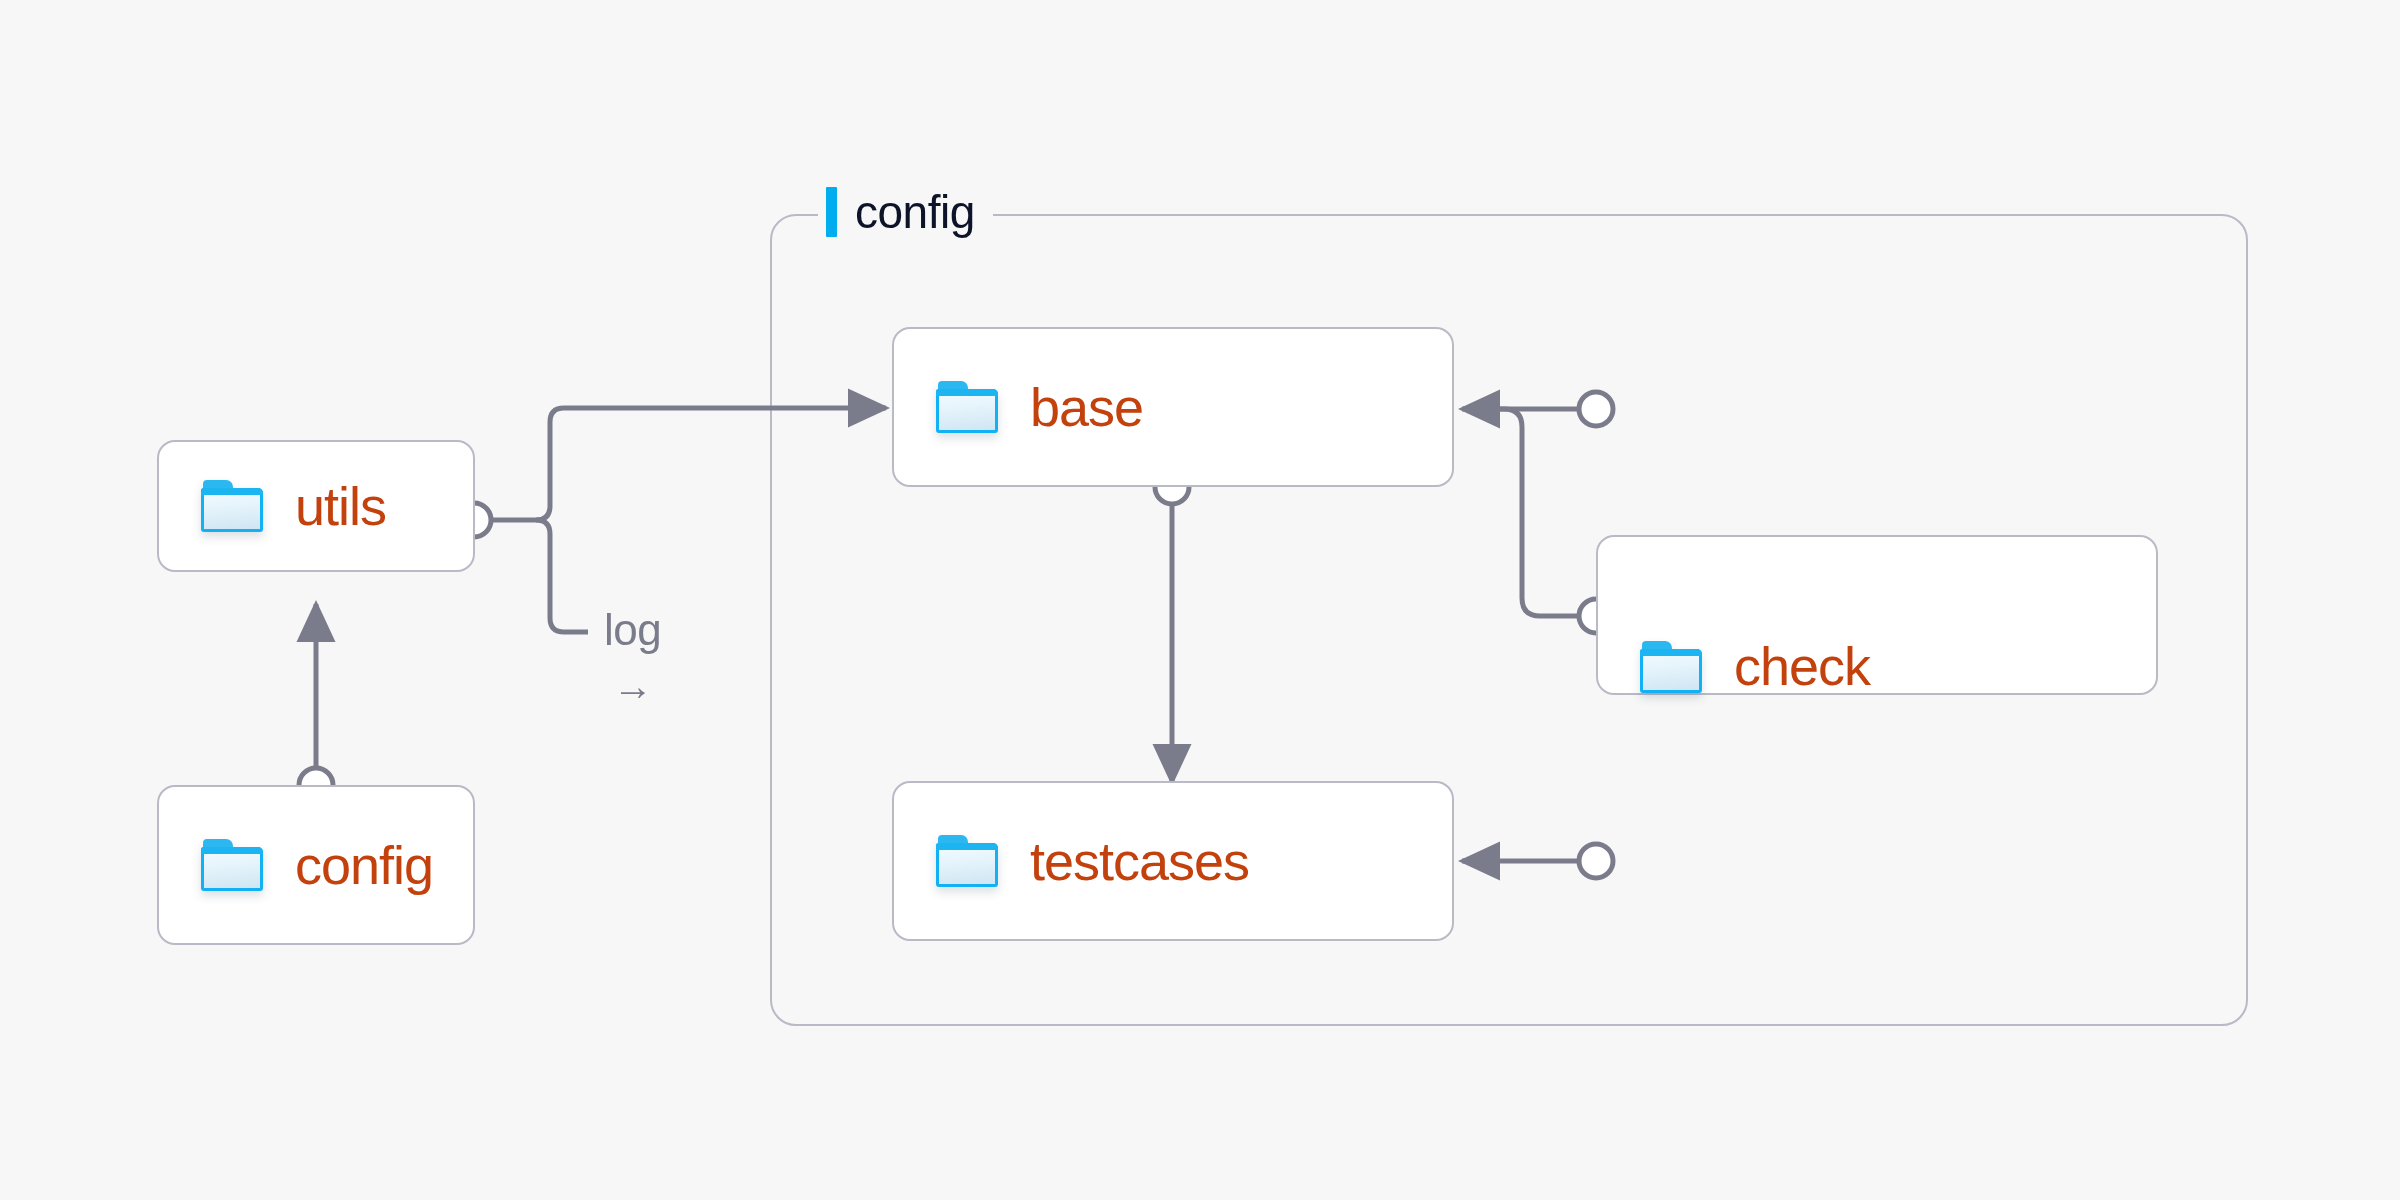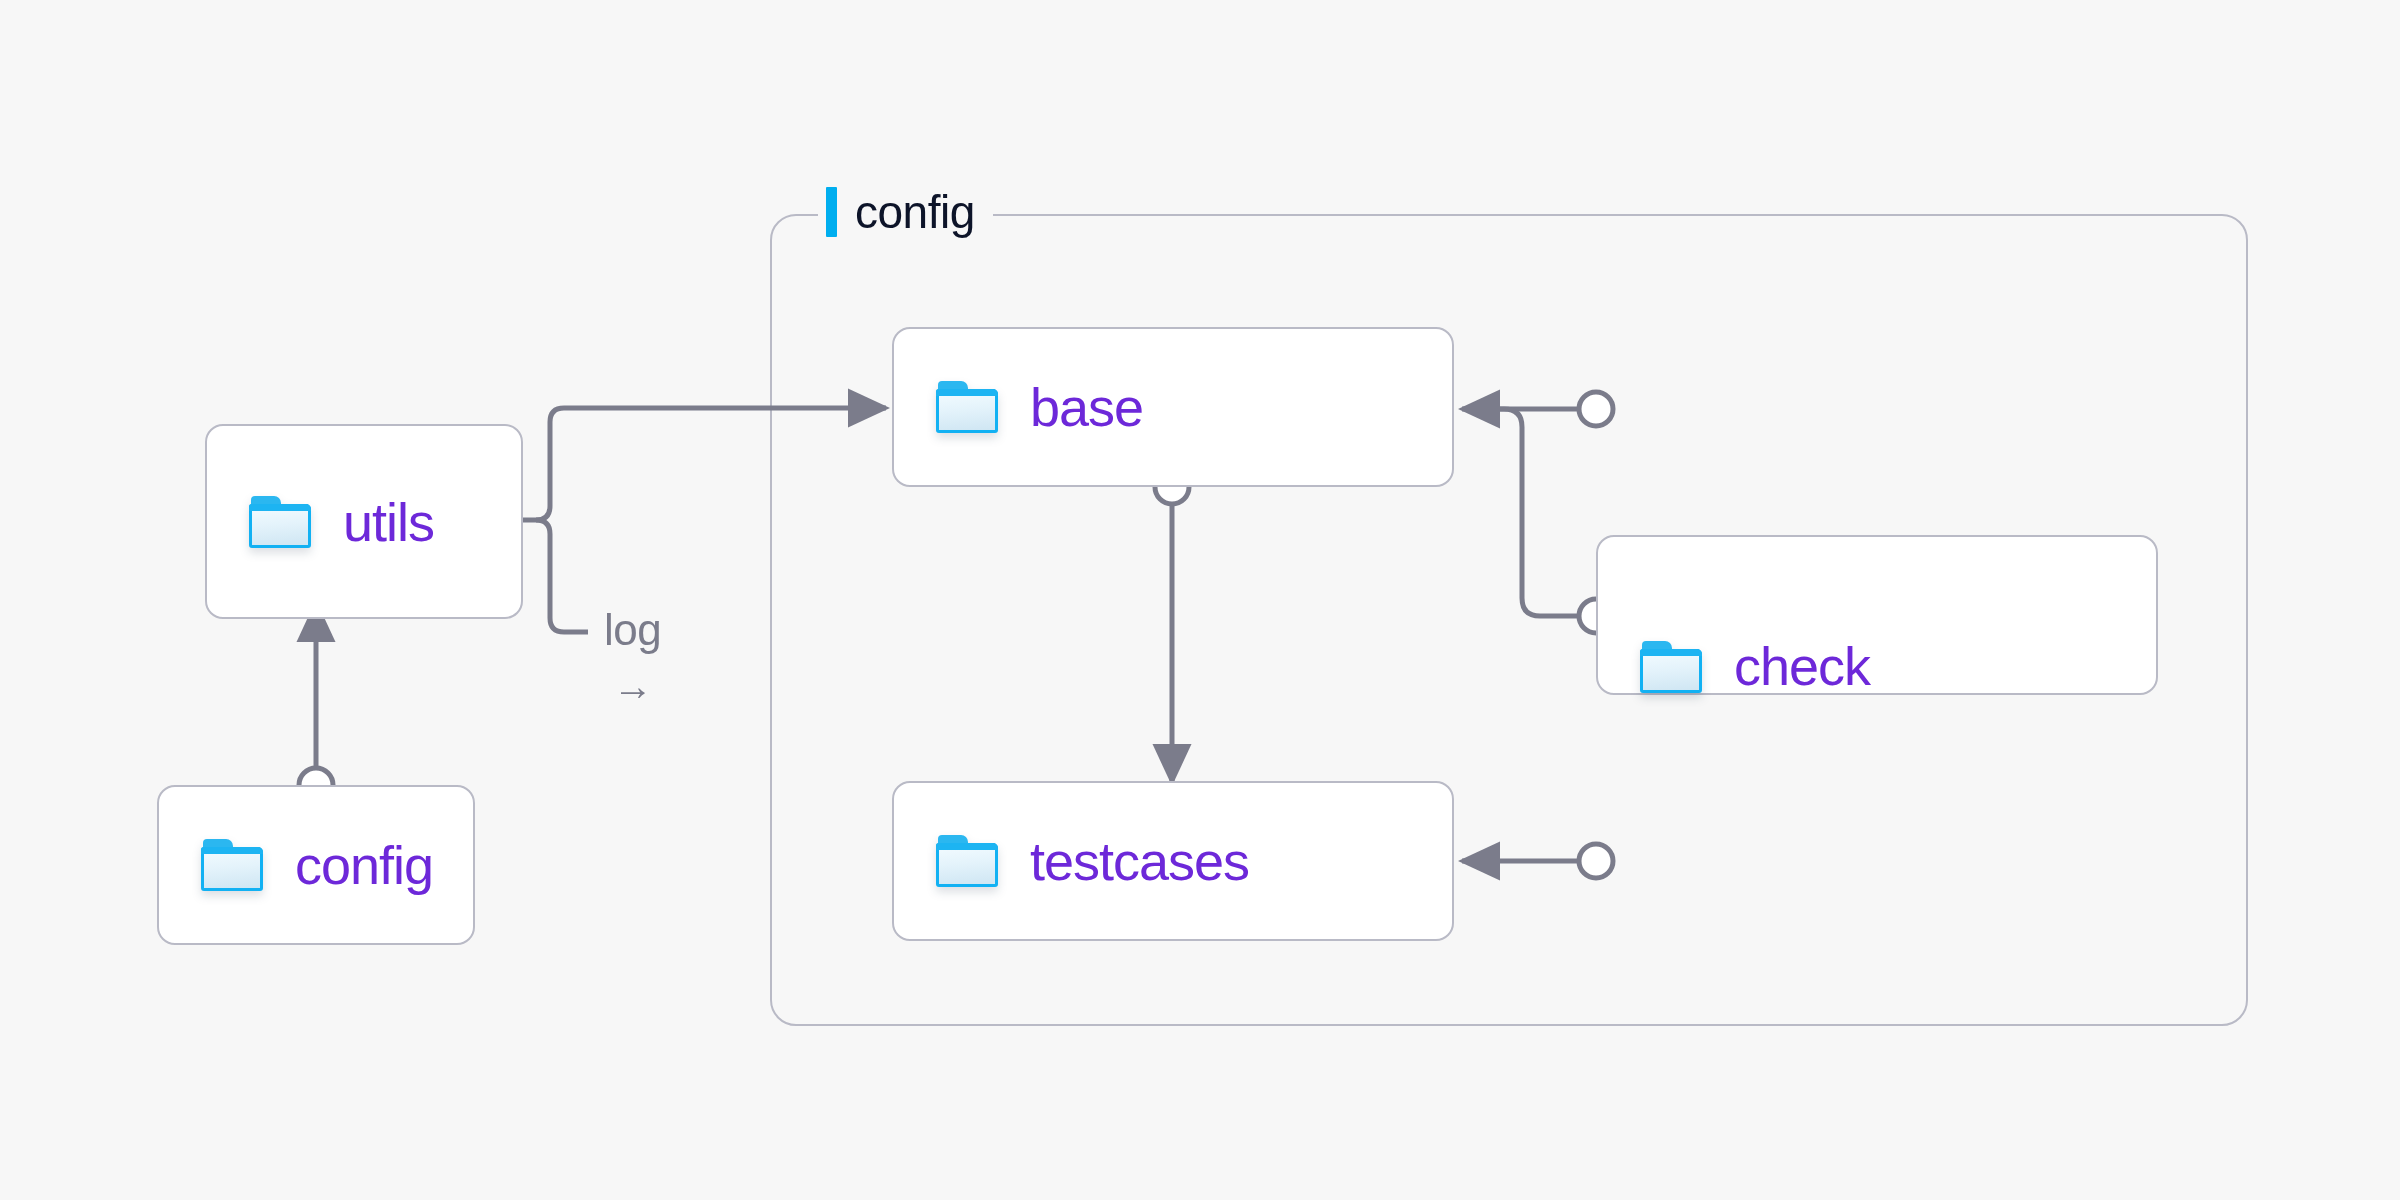--- a/index.html
+++ b/index.html
@@ -74,21 +74,21 @@
     border-radius: 18px;
     box-sizing: border-box;
     display: flex;
     align-items: center;
     padding-left: 42px;
     gap: 32px;
     z-index: 2;
   }
   .node-label {
     font-size: 54px;
-    color: #6d28d9;
+    color: #c2410c;
     letter-spacing: -1px;
     white-space: nowrap;
     line-height: 1;
   }
 
   
   .folder-icon {
     position: relative;
     width: 62px;
     height: 52px;
@@ -198,21 +198,21 @@
       <path d="M1578,861 L1462,861" stroke="#7b7c8b" stroke-width="5" fill="none" marker-end="url(#arrowhead)"></path>
       <circle cx="1596" cy="861" r="17" fill="#ffffff" stroke="#7b7c8b" stroke-width="5"></circle>
     </g>
   </svg>
 
   <div class="edge-label" style="left:604px; top:608px;">
     <span>log</span>
     <span class="arrow-glyph">→</span>
   </div>
 
-  <div class="node" style="left:157px; top:424px; width:318px; height:195px;margin-left:48px;">
+  <div class="node" style="left:157px; top:440px; width:318px; height:132px;">
     <span class="folder-icon">
       <span class="tab"></span>
         <span class="body"></span>
         <span class="lip"></span>
     </span>
     <span class="node-label">utils</span>
   </div>
 
   <div class="node" style="left:157px; top:785px; width:318px; height:160px;text-align:right;">
     <span class="folder-icon">

